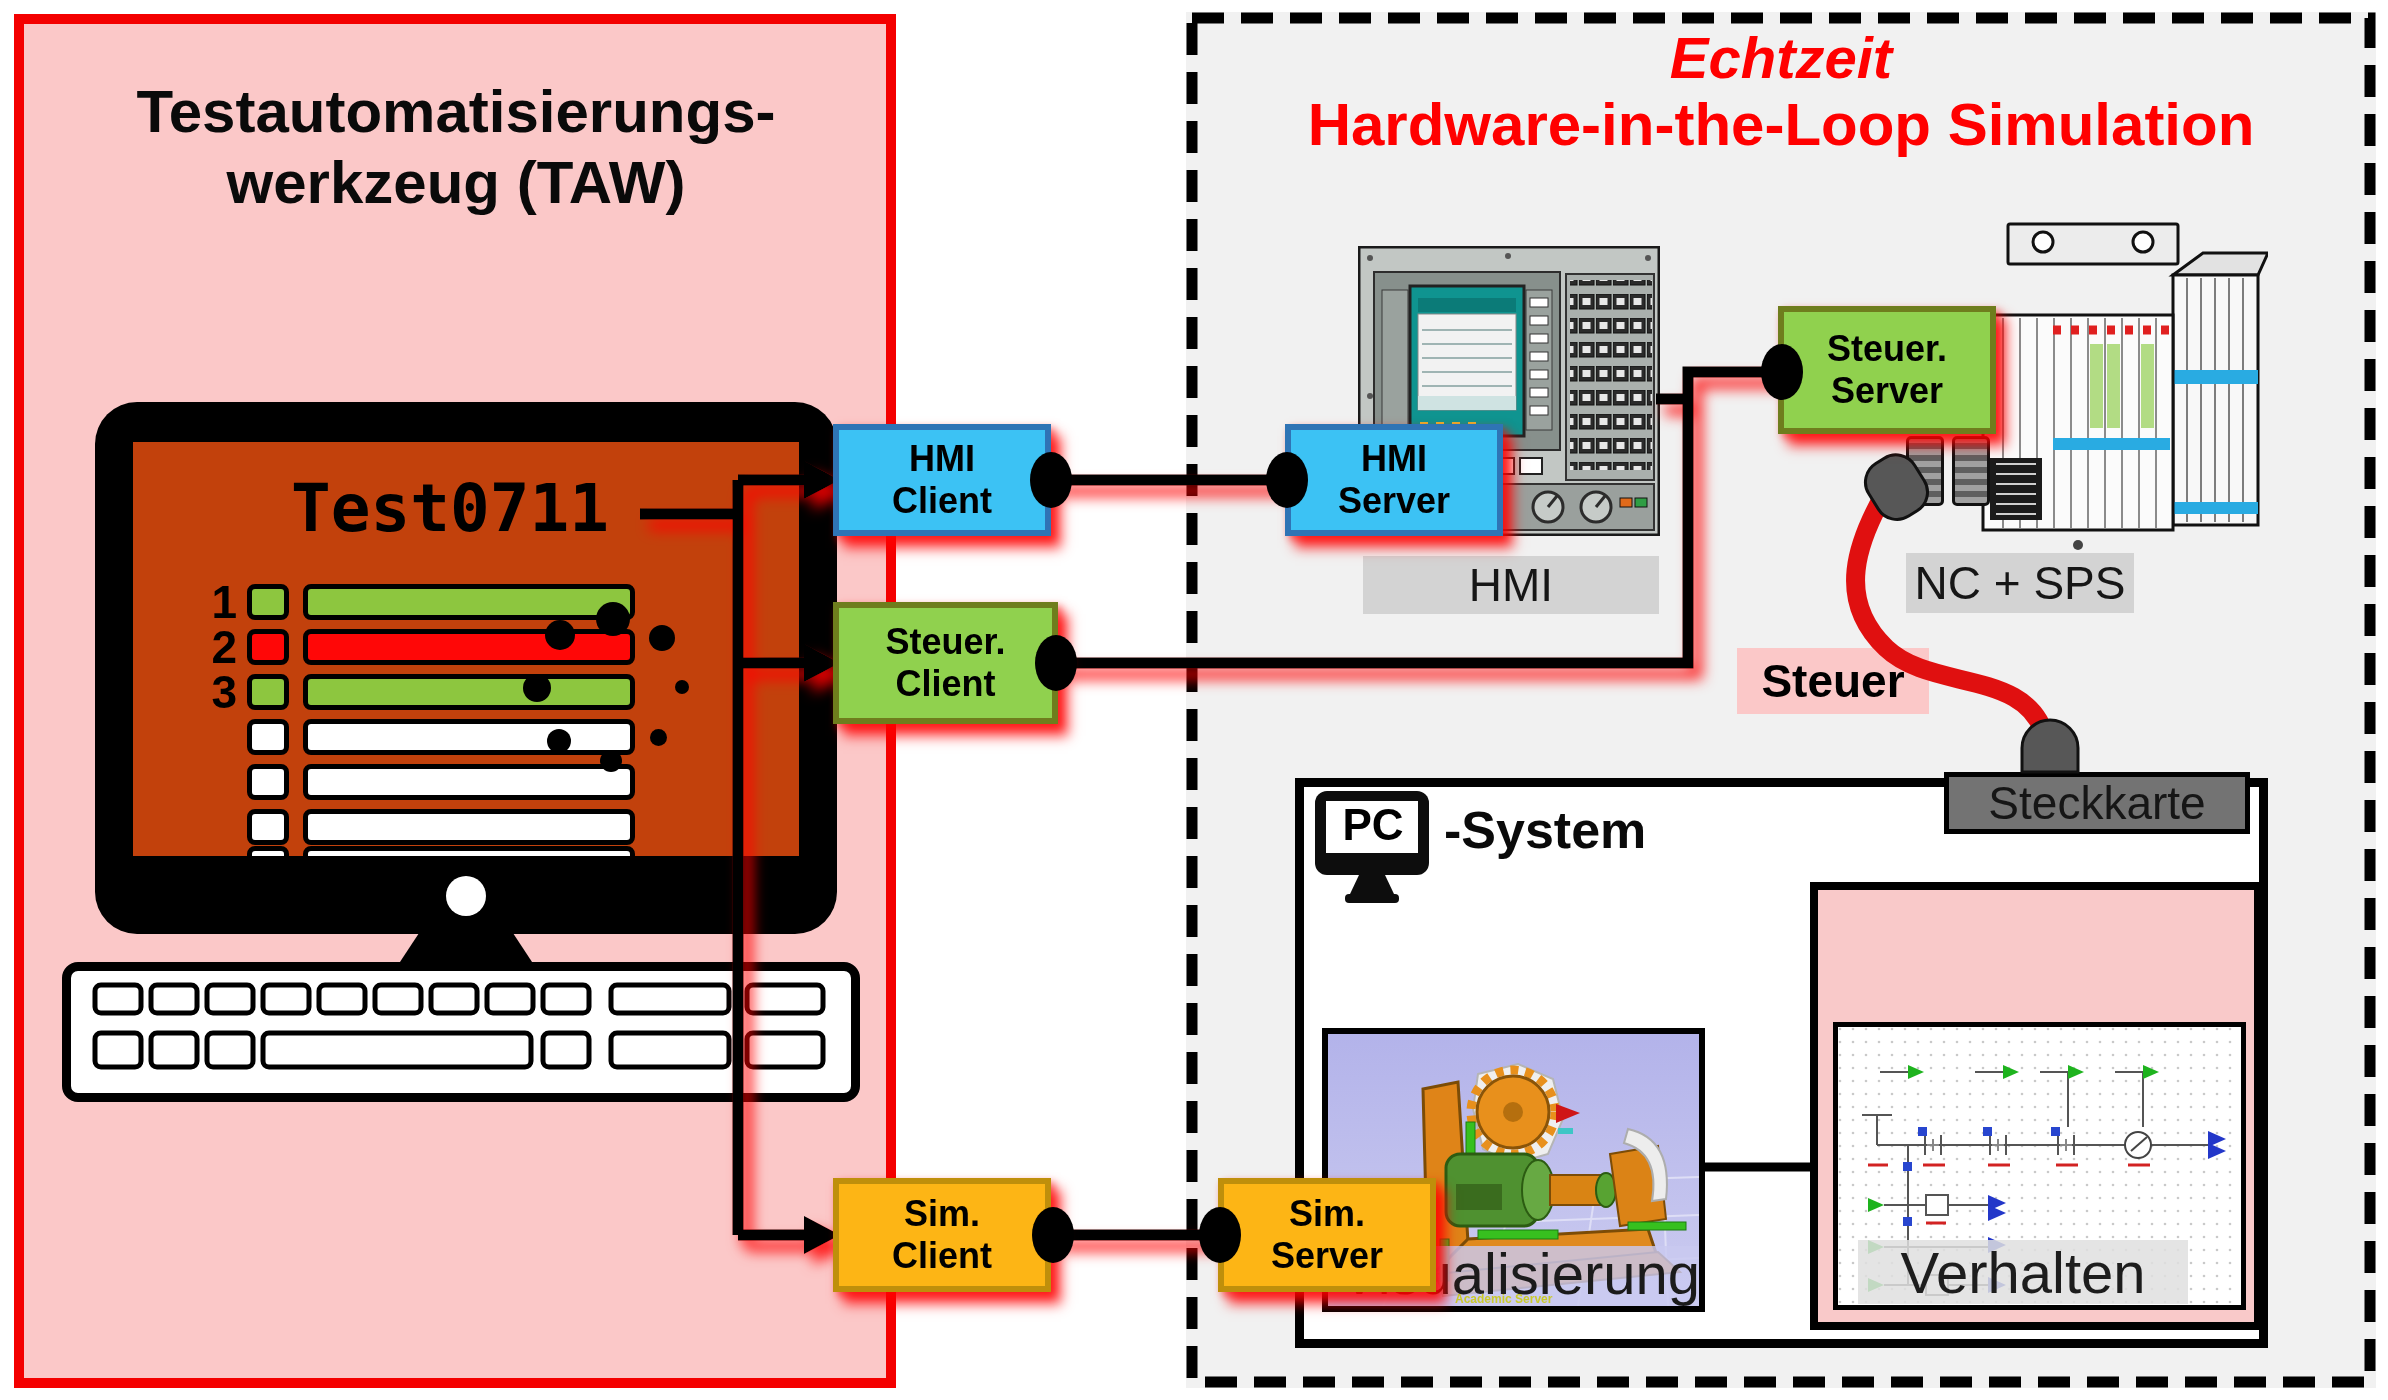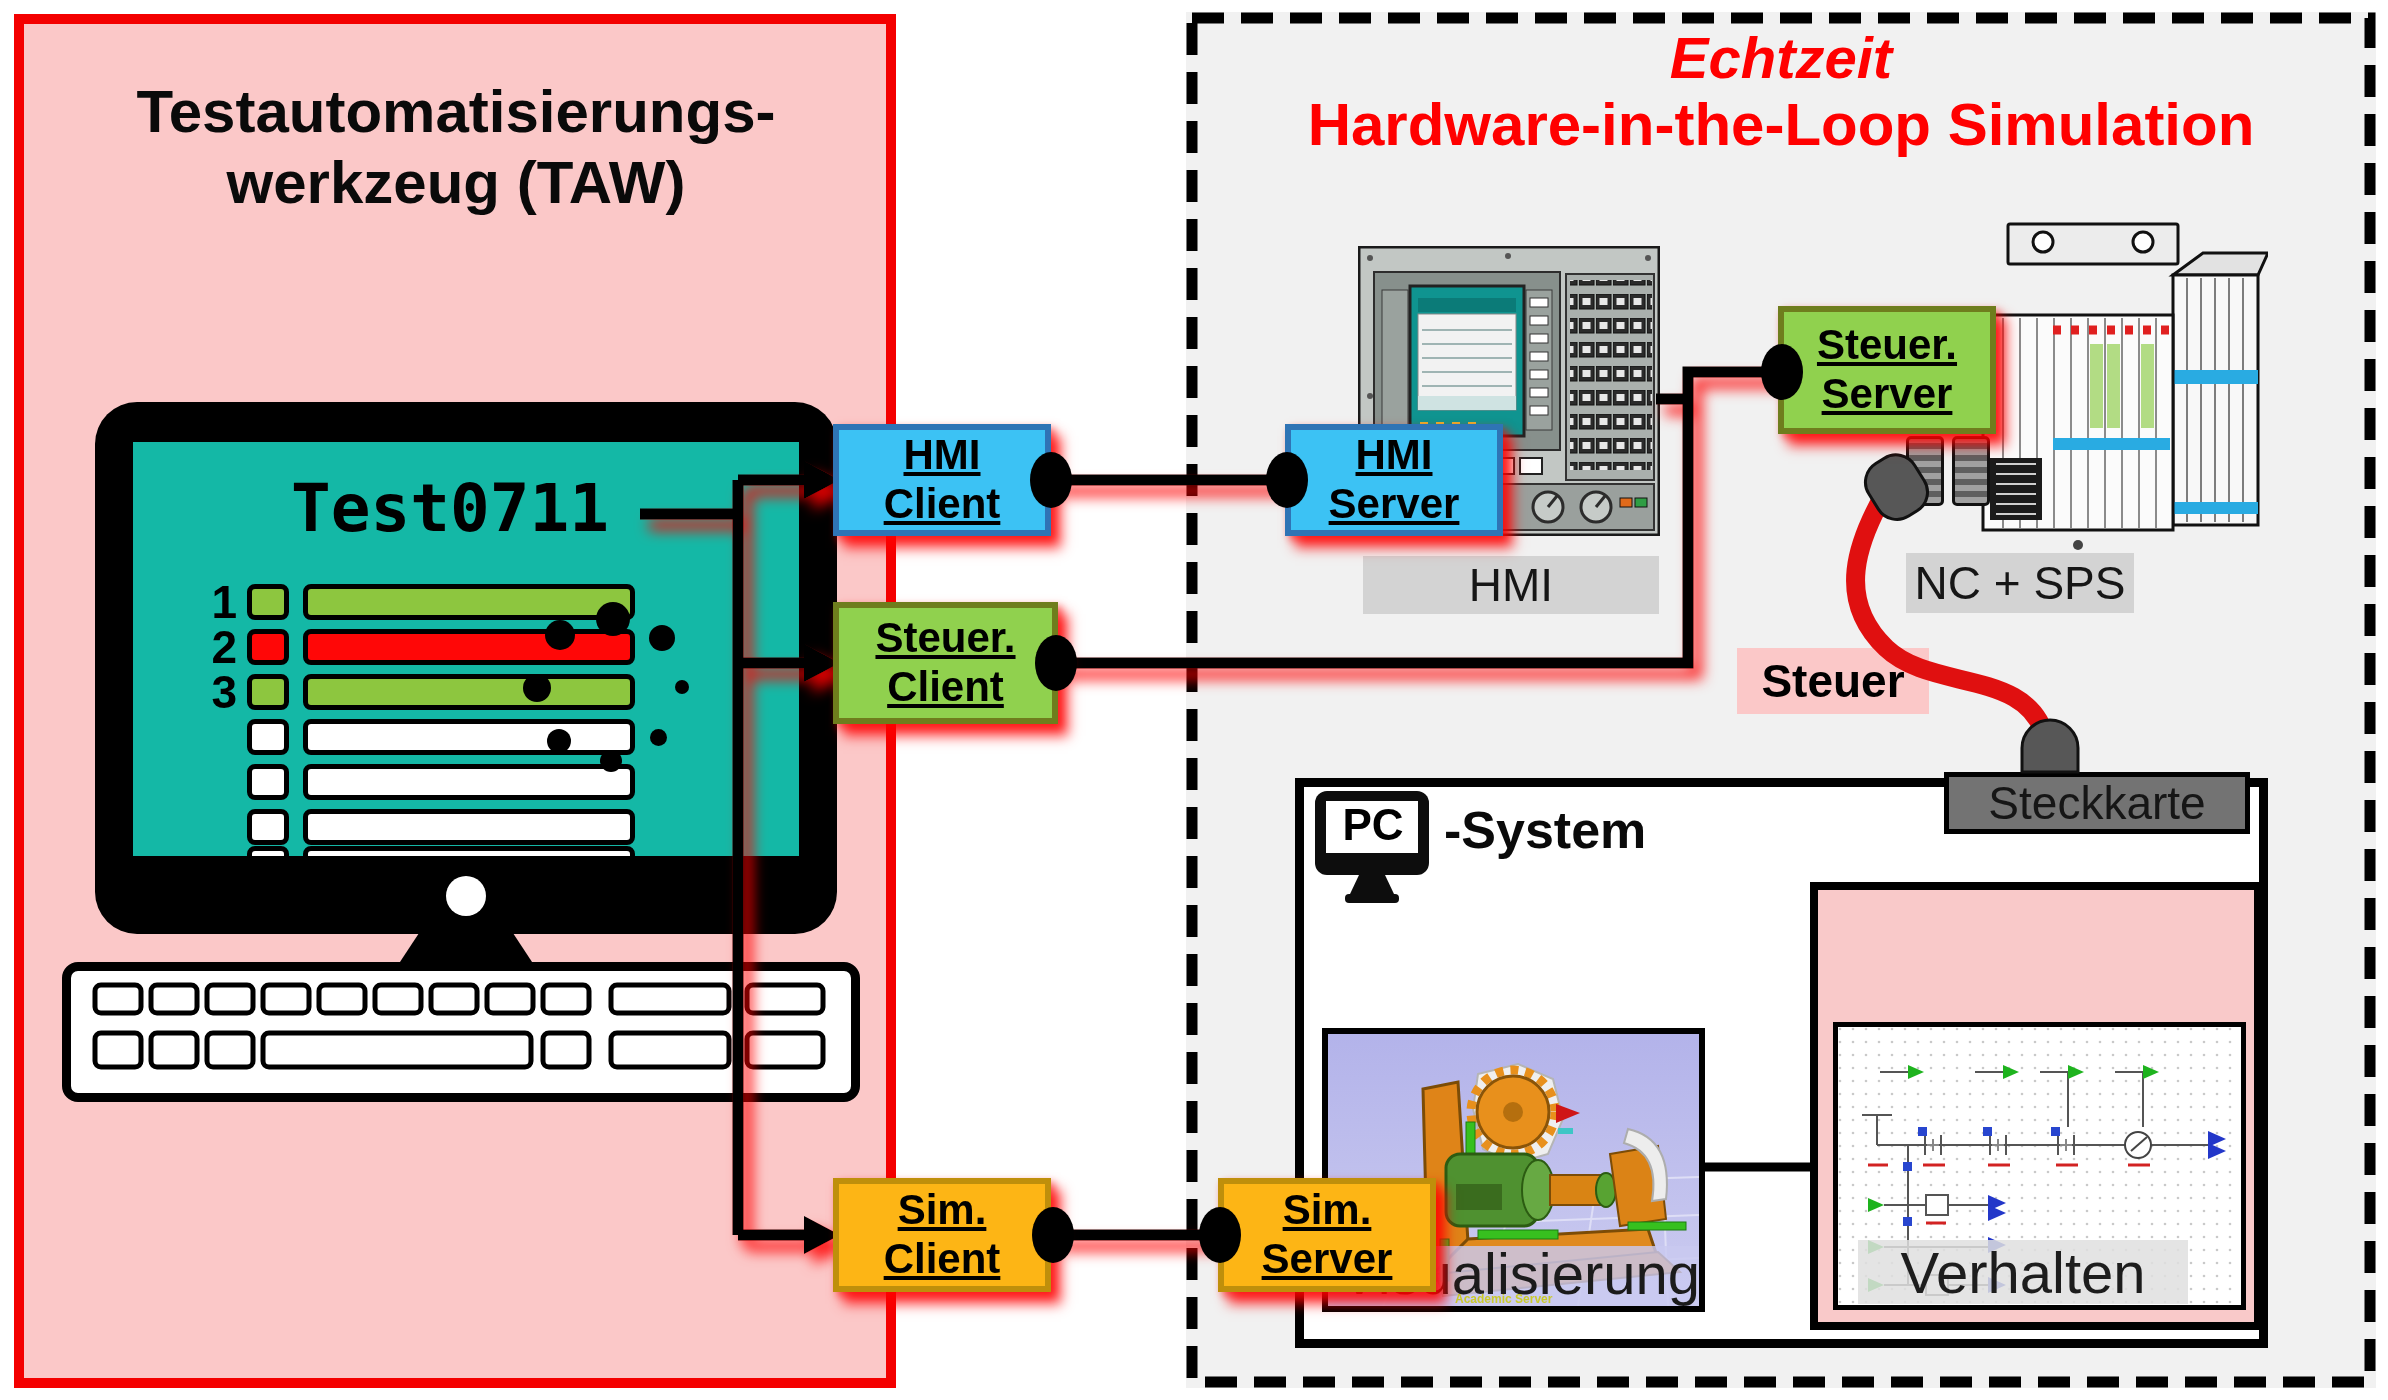--- a/index.html
+++ b/index.html
@@ -14,21 +14,21 @@
 
   
   #taw-title{left:20px;top:32px;width:872px;text-align:center;font-weight:700;font-size:60px;
              line-height:1.18;color:#0a0a0a;z-index:10;margin-top:45px;}
   #hil-title-wrap{left:1190px;top:26px;width:1182px;text-align:center;z-index:10;}
   #hil-subtitle{font-style:italic;font-weight:600;font-size:58px;color:var(--title-red);line-height:1.1;}
   #hil-title{font-weight:700;font-size:60px;color:var(--title-red);line-height:1.15;}
 
   
   #monitor{left:95px;top:402px;width:742px;height:532px;background:#000;border-radius:42px;z-index:12;}
-  #mon-screen{left:133px;top:442px;width:666px;height:414px;background:#14b8a6;overflow:hidden;z-index:13;}
+  #mon-screen{left:133px;top:442px;width:666px;height:414px;background:#c2410c;overflow:hidden;z-index:13;}
   #mon-cam{left:446px;top:876px;width:40px;height:40px;border-radius:50%;background:#fff;z-index:14;}
   #mon-stand{left:396px;top:934px;width:140px;height:34px;background:#000;
              clip-path:polygon(16% 0,84% 0,100% 100%,0 100%);z-index:11;}
   #keyboard{left:62px;top:962px;width:798px;height:140px;background:#fff;border:9px solid #000;
             border-radius:16px;box-sizing:border-box;z-index:12;}
 
   #test-name{left:158px;top:28px;font-family:"DejaVu Sans Mono",monospace;font-weight:700;
              font-size:66px;color:#000;}
   .trow{position:absolute;left:0;width:100%;height:36px;}
   .trow .rnum{position:absolute;left:58px;width:46px;text-align:right;font-weight:700;
@@ -37,22 +37,22 @@
              border-radius:8px;box-sizing:border-box;background:#fff;}
   .trow .rbar{position:absolute;left:170px;top:0;width:332px;height:36px;border:5px solid #000;
               border-radius:8px;box-sizing:border-box;background:#fff;}
   .trow [data-status="pass"]{background:var(--status-pass);}
   .trow [data-status="fail"]{background:var(--status-fail);}
   .trow [data-status="none"]{background:#fff;}
   .spin-dot{position:absolute;border-radius:50%;background:#000;}
 
   
   .node{position:absolute;display:flex;flex-direction:column;align-items:center;justify-content:center;
-        font-weight:700;font-size:42px;line-height:1.16;color:#000;box-sizing:border-box;z-index:50;
-        box-shadow:10px 12px 12px rgba(255,0,0,.78),4px 4px 8px rgba(255,0,0,.55);text-decoration:underline;}
+        font-weight:700;font-size:36px;line-height:1.16;color:#000;box-sizing:border-box;z-index:50;
+        box-shadow:10px 12px 12px rgba(255,0,0,.78),4px 4px 8px rgba(255,0,0,.55);}
   .node.blue{background:var(--node-blue);border:6px solid var(--node-blue-border);}
   .node.green{background:var(--node-green);border:6px solid var(--node-green-border);}
   .node.orange{background:var(--node-orange);border:6px solid var(--node-orange-border);}
 
   
   .graybar{position:absolute;background:var(--label-gray);color:#161616;text-align:center;
            font-size:46px;z-index:22;display:flex;align-items:center;justify-content:center;}
   #steckkarte{background:#737373;border:5px solid #000;box-sizing:border-box;z-index:34;}
   #feldbus{position:absolute;left:1737px;top:648px;width:192px;height:66px;background:var(--taw-pink);
            color:#000;font-weight:700;font-size:46px;display:flex;align-items:center;justify-content:center;z-index:24;}

